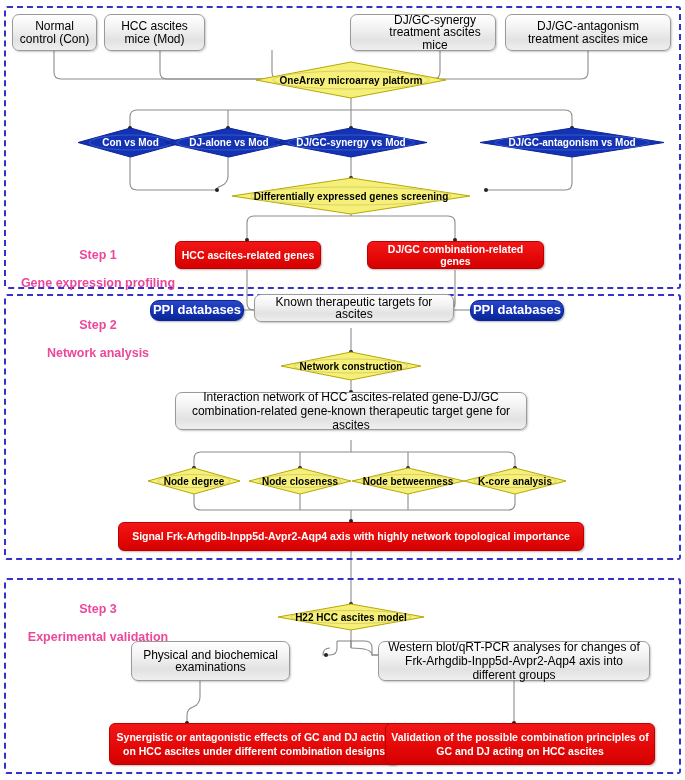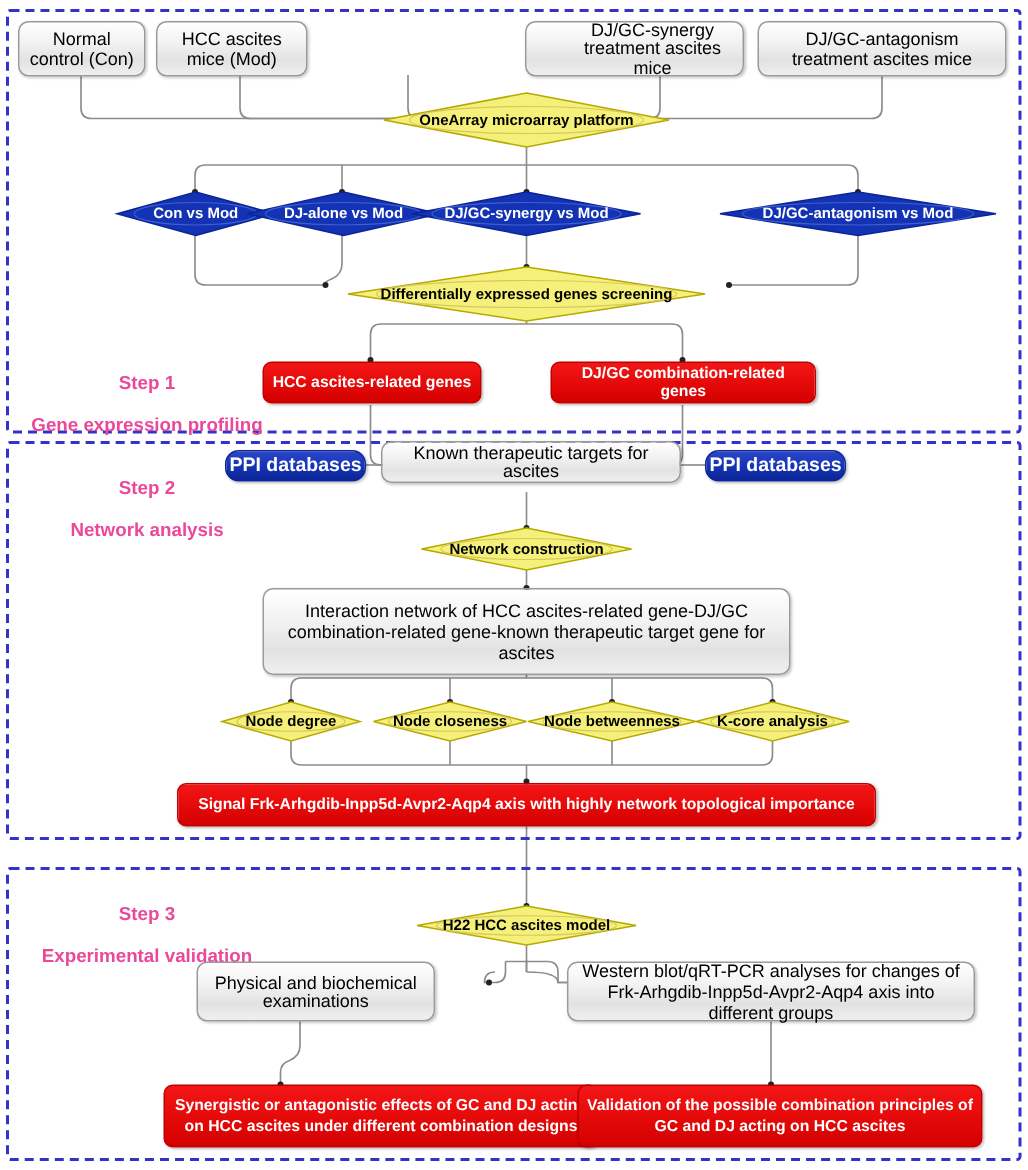--- a/index.html
+++ b/index.html
@@ -308,21 +308,21 @@
   </div>
 
   <div class="diamond yellow" style="left:281px; top:352px; width:140px; height:28px;">
     <svg viewBox="0 0 140 28" width="140" height="28">
       <polygon points="70,0 140,14 70,28 0,14" fill="#f5f07a" stroke="#b8a800" stroke-width="1"></polygon>
       <ellipse cx="70" cy="14" rx="57" ry="7" fill="none" stroke="#d5c85c" stroke-width="0.8"></ellipse>
     </svg>
     <div class="dlabel">Network construction</div>
   </div>
 
-  <div class="node box-grey" style="left:175px; top:392px; width:352px; height:58px; line-height:14px;">
+  <div class="node box-grey" style="left:175px; top:392px; width:352px; height:38px; line-height:14px;">
     <span>Interaction network of HCC  ascites-related gene-DJ/GC combination-related gene-known therapeutic target gene for ascites</span>
   </div>
 
   <div class="diamond yellow" style="left:148px; top:468px; width:92px; height:26px;">
     <svg viewBox="0 0 92 26" width="92" height="26">
       <polygon points="46,0 92,13 46,26 0,13" fill="#f5f07a" stroke="#b8a800" stroke-width="1"></polygon>
       <ellipse cx="46" cy="13" rx="36" ry="6.5" fill="none" stroke="#d5c85c" stroke-width="0.8"></ellipse>
     </svg>
     <div class="dlabel">Node degree</div>
   </div>

